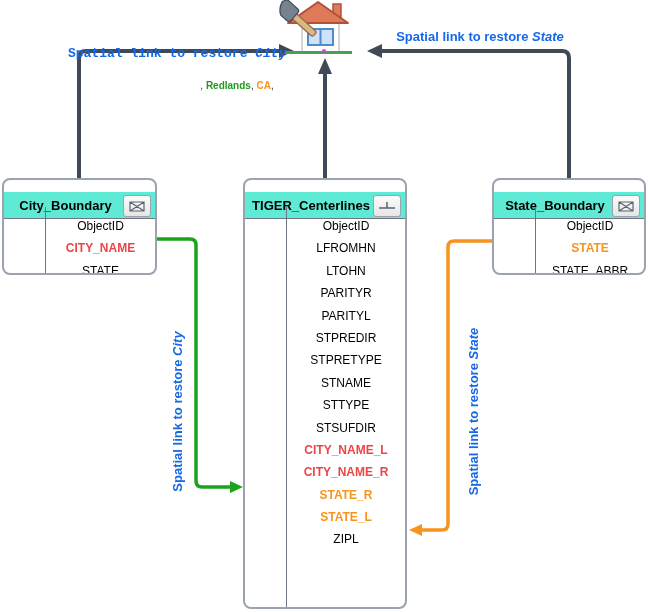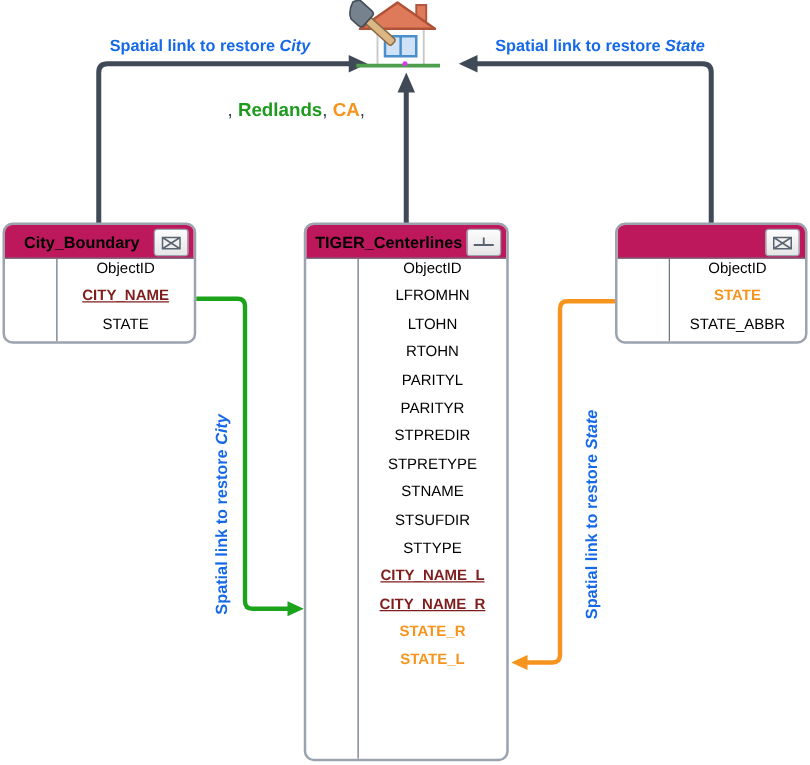--- a/index.html
+++ b/index.html
@@ -18,23 +18,24 @@
     background:#ffffff;
     border:2px solid #9aa3ae;
     border-radius:8px;
     box-sizing:border-box;
     z-index:2;
     overflow:hidden;
   }
   .etable .thead{
     position:relative;
     height:27px;
-    background:#be185d;
+    background:#5eead4;
     border-bottom:1px solid #6d7681;
     box-sizing:border-box;
+    margin-top:12px;
   }
   .etable .ttitle{
     position:absolute;left:0;right:28px;top:0;bottom:0;
     display:flex;align-items:center;justify-content:center;
     font-size:13px;font-weight:bold;color:#000;
   }
   .etable .ticon{
     position:absolute;right:4px;top:3px;
     width:26px;height:20px;
     background:linear-gradient(#fcfcfc,#e6e6e6);
@@ -46,34 +47,34 @@
     position:absolute;left:41px;top:27px;bottom:0;
     width:1px;background:#6d7681;z-index:3;
   }
   .trow{
     height:22.4px;
     padding-left:42px;
     display:flex;align-items:flex-start;justify-content:center;
     font-size:12px;color:#000;
   }
   .trow .fname{white-space:nowrap;}
-  .trow .fname.green{color:#7f1d1d;font-weight:bold;text-decoration:underline;}
+  .trow .fname.green{color:#ef4444;font-weight:bold;}
   .trow .fname.orange{color:#f7941e;font-weight:bold;}
 
   
   .blue-label{
     position:absolute;
     font-size:13px;font-weight:bold;color:#1569e8;
     text-align:center;white-space:nowrap;z-index:2;
   }
   .blue-label .wd{font-style:italic;}
   .vlabel{transform:rotate(-90deg);transform-origin:center center;width:170px;}
   .address{
     position:absolute;left:162px;top:80px;width:150px;
-    text-align:center;font-size:15px;white-space:nowrap;z-index:2;
+    text-align:center;font-size:10px;white-space:nowrap;z-index:2;
   }
   .address span{font-weight:bold;}
   .address .comma{color:#3a424c;font-weight:normal;}
   .address .green{color:#1e9b1e;}
   .address .orange{color:#f7941e;}
 
   .house-wrap{position:absolute;left:272px;top:0px;z-index:2;}
   .conn-dot{
     position:absolute;width:4px;height:4px;border-radius:50%;
     background:#d63ee8;z-index:4;
@@ -127,21 +128,21 @@
       <line x1="13" y1="52.5" x2="80" y2="52.5" stroke="#4d9e4d" stroke-width="3"></line>
 
       <g transform="rotate(42 18 14)">
         <rect x="16" y="9.5" width="34" height="6.5" rx="2" fill="#dcb786" stroke="#8a6a42" stroke-width="1.2"></rect>
         <path d="M8,5 L20,5 Q23,5 23,8 L23,18 Q23,21 20,21 L12,21 Q6,18 4,10 Q6,5 8,5 Z" fill="#76828e" stroke="#434e5a" stroke-width="1.3"></path>
       </g>
     </svg>
   </div>
   <div class="conn-dot" style="left:322px;top:49px;"></div>
 
-  <div class="blue-label" style="left:68px;top:29px;width:200px;">
+  <div class="blue-label" style="left:68px;top:46px;width:200px;font-family:Liberation Mono, monospace;">
     <span>Spatial link to restore </span><span class="wd">City</span>
   </div>
   <div class="blue-label" style="left:380px;top:29px;width:200px;">
     <span>Spatial link to restore </span><span class="wd">State</span>
   </div>
   <div class="blue-label vlabel" style="left:92px;top:404px;">
     <span>Spatial link to restore </span><span class="wd">City</span>
   </div>
   <div class="blue-label vlabel" style="left:388px;top:404px;">
     <span>Spatial link to restore </span><span class="wd">State</span>
@@ -186,61 +187,62 @@
         <div class="trow">
           <span class="fname">ObjectID</span>
         </div>
         <div class="trow">
           <span class="fname">LFROMHN</span>
         </div>
         <div class="trow">
           <span class="fname">LTOHN</span>
         </div>
         <div class="trow">
-          <span class="fname">RTOHN</span>
+          <span class="fname">PARITYR</span>
         </div>
         <div class="trow">
           <span class="fname">PARITYL</span>
         </div>
         <div class="trow">
-          <span class="fname">PARITYR</span>
-        </div>
-        <div class="trow">
           <span class="fname">STPREDIR</span>
         </div>
         <div class="trow">
           <span class="fname">STPRETYPE</span>
         </div>
         <div class="trow">
           <span class="fname">STNAME</span>
         </div>
         <div class="trow">
+          <span class="fname">STTYPE</span>
+        </div>
+        <div class="trow">
           <span class="fname">STSUFDIR</span>
         </div>
         <div class="trow">
-          <span class="fname">STTYPE</span>
-        </div>
-        <div class="trow">
           <span class="fname green">CITY_NAME_L</span>
         </div>
         <div class="trow">
           <span class="fname green">CITY_NAME_R</span>
         </div>
         <div class="trow">
           <span class="fname orange">STATE_R</span>
         </div>
         <div class="trow">
           <span class="fname orange">STATE_L</span>
+        </div>
+        <div class="trow">
+          <span class="fname">ZIPL</span>
         </div>
       </div>
     <div class="vdivider"></div>
   </div>
 
   <div class="etable" style="left:492px;top:178px;width:154px;height:97px;">
     <div class="thead">
+      <span class="ttitle">State_Boundary</span>
       <span class="ticon">
         <svg width="18" height="13" viewBox="0 0 18 13">
             <path d="M2,2 L16,2 L16,11 L2,11 Z M2,2 L16,11 M16,2 L2,11" fill="none" stroke="#5a6470" stroke-width="1.2"></path>
           </svg>
       </span>
     </div>
     <div class="tbody">
         <div class="trow">
           <span class="fname">ObjectID</span>
         </div>

